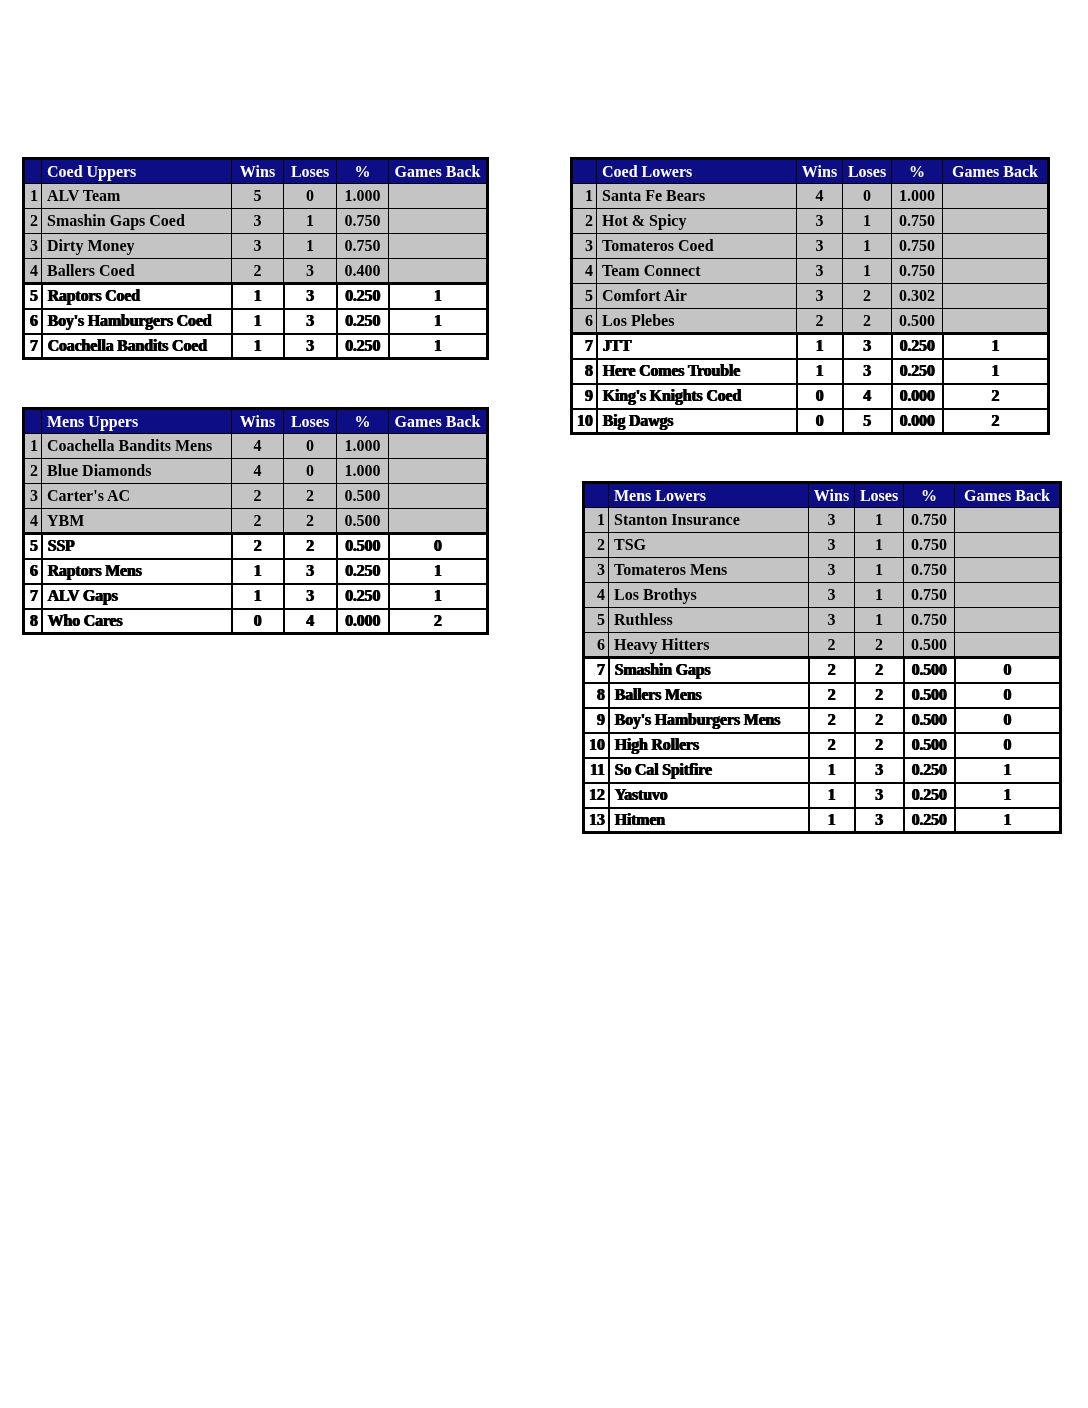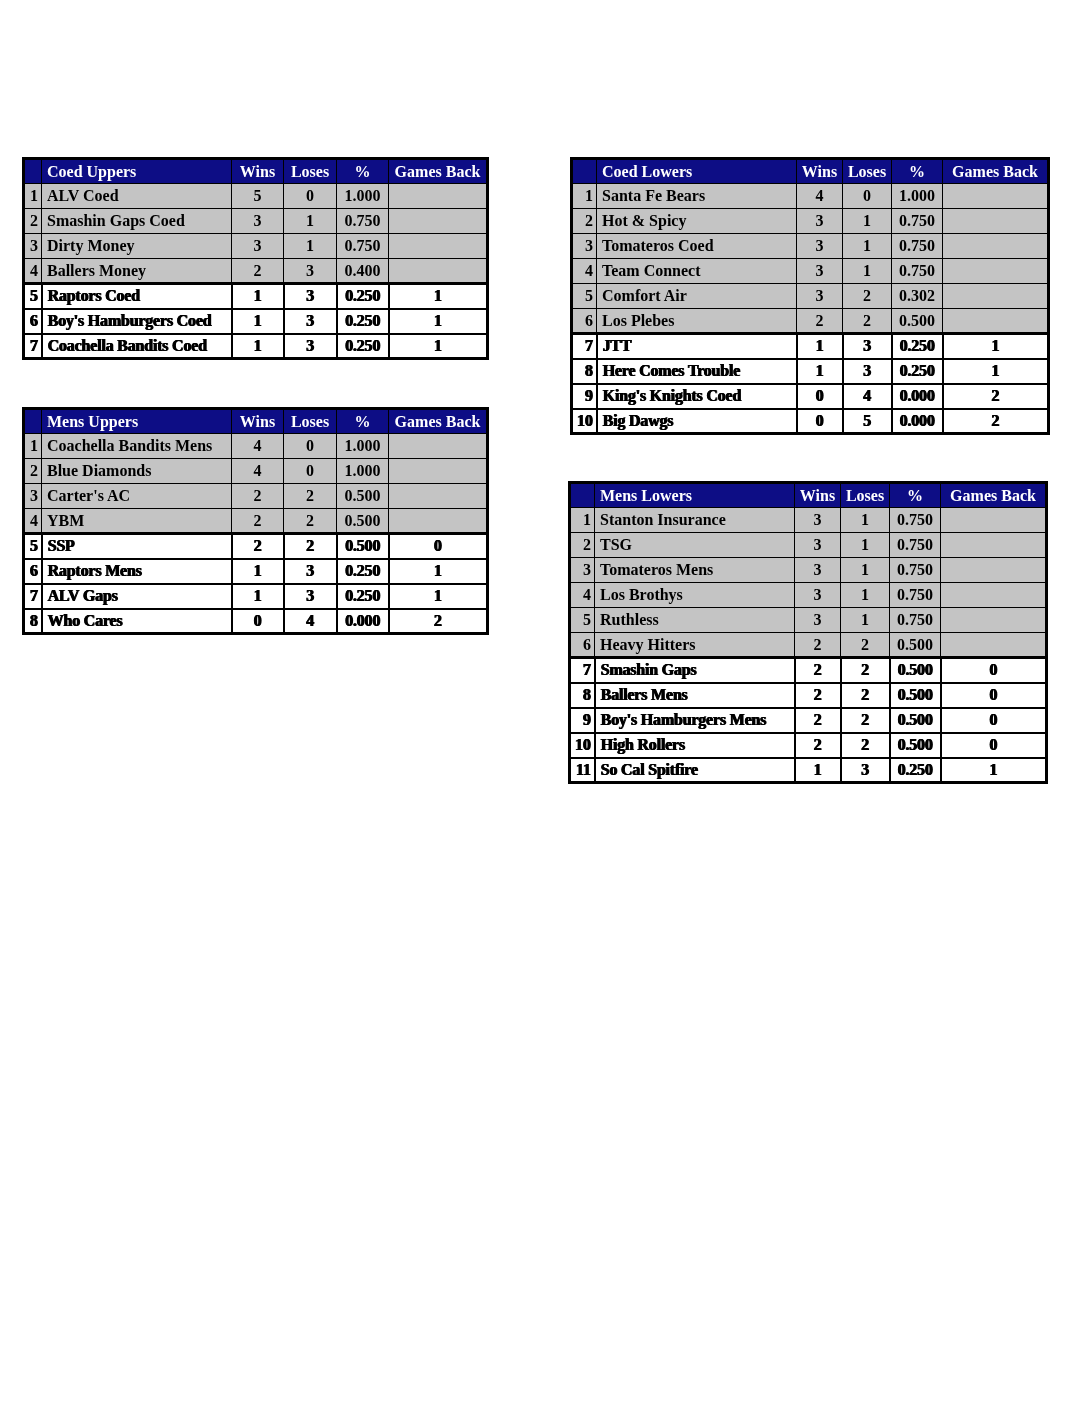--- a/index.html
+++ b/index.html
@@ -52,21 +52,21 @@
   .tbl-right col.col-rank { width: 25px; }
   .tbl-right col.col-team { width: 200px; }
   .tbl-right col.col-wins { width: 46px; }
   .tbl-right col.col-loses{ width: 49px; }
   .tbl-right col.col-pct  { width: 51px; }
   .tbl-right col.col-gb   { width: 106px; }
 
   #pos-coed-uppers { left: 22px;  top: 157px; }
   #pos-coed-lowers { left: 570px; top: 157px; }
   #pos-mens-uppers { left: 22px;  top: 407px; }
-  #pos-mens-lowers { left: 556px; top: 481px; padding-left: 12px; }
+  #pos-mens-lowers { left: 570px; top: 481px; padding-left: 12px; }
 </style>
 </head>
 <body>
 
 <div class="page">
 
 
   <div class="tbl-wrap tbl-left" id="pos-coed-uppers">
     <table class="tbl-left">
       <colgroup>
@@ -83,21 +83,21 @@
           <th class="c-team">Coed Uppers</th>
           <th class="c-wins">Wins</th>
           <th class="c-loses">Loses</th>
           <th class="c-pct">%</th>
           <th class="c-gb">Games Back</th>
         </tr>
       </thead>
       <tbody>
           <tr class="upper">
             <td class="c-rank">1</td>
-            <td class="c-team">ALV Coed</td>
+            <td class="c-team">ALV Team</td>
             <td class="c-wins">5</td>
             <td class="c-loses">0</td>
             <td class="c-pct">1.000</td>
             <td class="c-gb"></td>
           </tr>
           <tr class="upper">
             <td class="c-rank">2</td>
             <td class="c-team">Smashin Gaps Coed</td>
             <td class="c-wins">3</td>
             <td class="c-loses">1</td>
@@ -107,21 +107,21 @@
           <tr class="upper">
             <td class="c-rank">3</td>
             <td class="c-team">Dirty Money</td>
             <td class="c-wins">3</td>
             <td class="c-loses">1</td>
             <td class="c-pct">0.750</td>
             <td class="c-gb"></td>
           </tr>
           <tr class="upper">
             <td class="c-rank">4</td>
-            <td class="c-team">Ballers Money</td>
+            <td class="c-team">Ballers Coed</td>
             <td class="c-wins">2</td>
             <td class="c-loses">3</td>
             <td class="c-pct">0.400</td>
             <td class="c-gb"></td>
           </tr>
           <tr class="lower first">
             <td class="c-rank">5</td>
             <td class="c-team">Raptors Coed</td>
             <td class="c-wins">1</td>
             <td class="c-loses">3</td>
@@ -444,17 +444,33 @@
             <td class="c-gb">0</td>
           </tr>
           <tr class="lower">
             <td class="c-rank">11</td>
             <td class="c-team">So Cal Spitfire</td>
             <td class="c-wins">1</td>
             <td class="c-loses">3</td>
             <td class="c-pct">0.250</td>
             <td class="c-gb">1</td>
           </tr>
+          <tr class="lower">
+            <td class="c-rank">12</td>
+            <td class="c-team">Yastuvo</td>
+            <td class="c-wins">1</td>
+            <td class="c-loses">3</td>
+            <td class="c-pct">0.250</td>
+            <td class="c-gb">1</td>
+          </tr>
+          <tr class="lower">
+            <td class="c-rank">13</td>
+            <td class="c-team">Hitmen</td>
+            <td class="c-wins">1</td>
+            <td class="c-loses">3</td>
+            <td class="c-pct">0.250</td>
+            <td class="c-gb">1</td>
+          </tr>
         </tbody>
     </table>
   </div>
 
 </div>
 
 </body></html>

